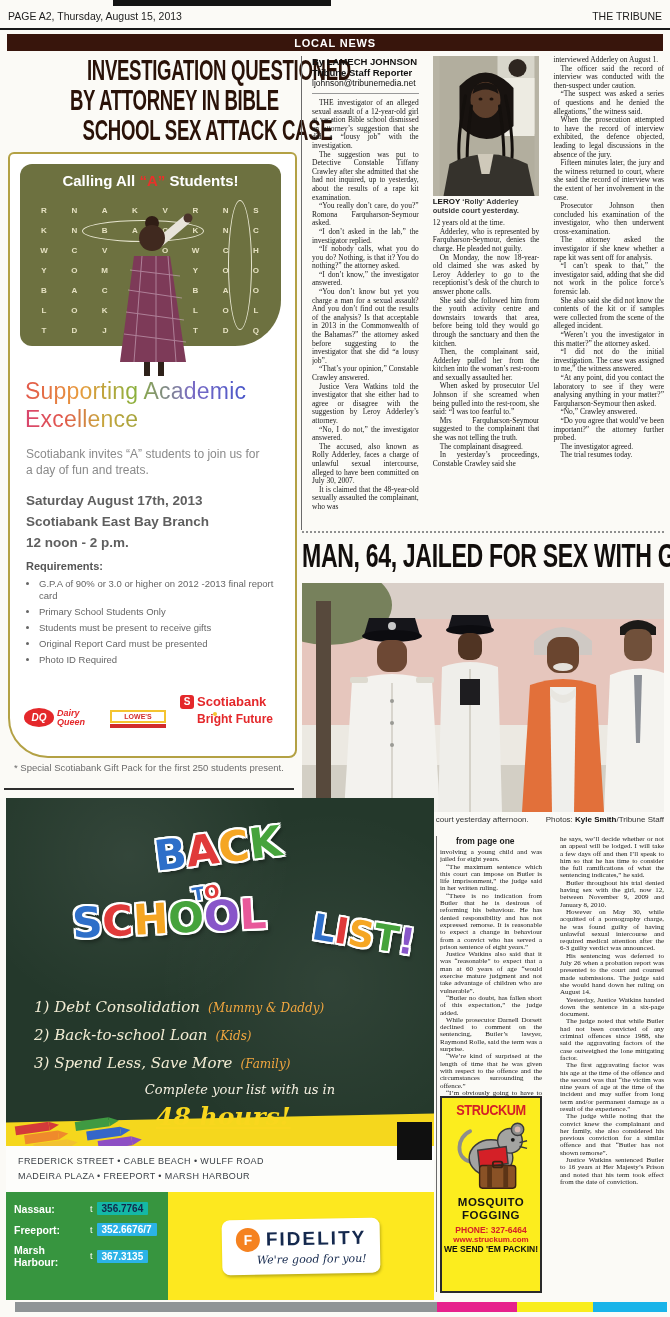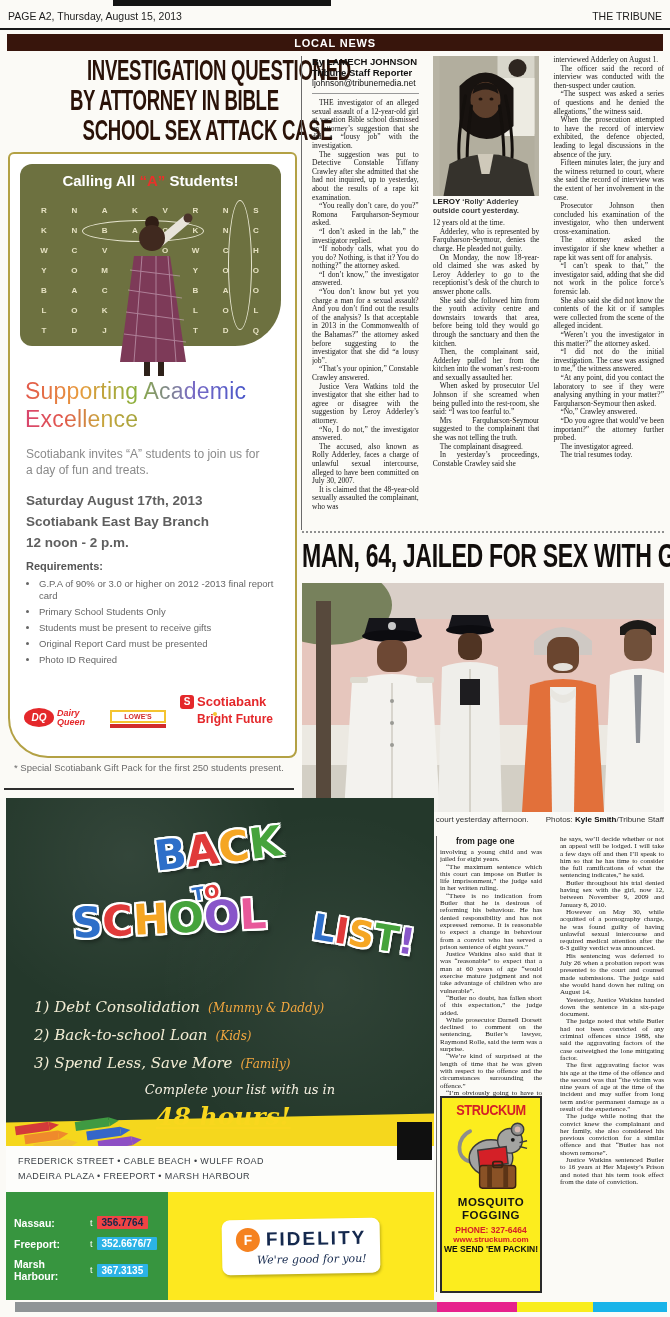--- a/index.html
+++ b/index.html
@@ -124,21 +124,21 @@
   .fi-note{font-size:12px;color:#f3a73f;margin-left:8px;}
   #fi-cta{position:absolute;left:104px;top:284px;width:260px;text-align:center;
           font-family:"DejaVu Serif",serif;font-style:italic;font-size:13px;color:#f4efe0;}
   #fi-48{position:absolute;left:150px;top:304px;font-family:"DejaVu Serif",serif;font-style:italic;
          font-weight:bold;font-size:25px;color:#f9d71e;text-decoration:underline;}
   #fi-crayons{position:absolute;left:4px;top:292px;width:160px;height:56px;}
   #fi-strip{position:absolute;left:0;top:348px;width:428px;height:46px;background:#fdfdfb;
             display:flex;flex-direction:column;justify-content:center;padding-left:12px;box-sizing:border-box;}
   .fi-addr{font-size:9px;font-weight:normal;color:#3a3f45;letter-spacing:.4px;line-height:15px;}
   #fi-bottom{position:absolute;left:0;top:394px;width:428px;height:108px;display:flex;}
-  #fi-contacts{width:162px;background:#37953f;padding:24px 8px;box-sizing:border-box;}
+  #fi-contacts{width:162px;background:#37953f;padding:10px 8px;box-sizing:border-box;}
   .fi-crow{display:flex;align-items:center;margin-bottom:8px;}
   .fi-clabel{color:#fff;font-weight:bold;font-size:10.5px;width:76px;}
   .fi-ct{color:#fff;font-size:9px;margin-right:4px;}
   .fi-cnum{font-weight:bold;font-size:10px;padding:1px 5px;border-radius:1px;color:#13284b;}
   #fi-logozone{flex:1;background:#fde81f;display:flex;align-items:center;justify-content:center;}
   #fi-card{background:#fff;border-radius:8px;padding:8px 14px;transform:rotate(-1deg);
            box-shadow:1px 2px 3px rgba(0,0,0,.25);}
   #fi-brandrow{display:flex;align-items:center;gap:6px;}
   #fi-mark{width:24px;height:24px;border-radius:50%;background:#f58220;color:#fff;font-weight:800;
            font-size:14px;display:flex;align-items:center;justify-content:center;}
@@ -537,21 +537,21 @@
     <div id="fi-strip">
       <div class="fi-addr">FREDERICK STREET  •  CABLE BEACH  •  WULFF ROAD</div>
       <div class="fi-addr">MADEIRA PLAZA  •  FREEPORT  •  MARSH HARBOUR</div>
     </div>
     <div id="fi-bottom">
       <div id="fi-contacts">
 
           <div class="fi-crow">
             <span class="fi-clabel">Nassau:</span>
             <span class="fi-ct">t</span>
-            <span class="fi-cnum" style="background: #ef4444; color: rgb(19, 40, 75);">356.7764</span>
+            <span class="fi-cnum" style="background: #14b8a6; color: rgb(19, 40, 75);">356.7764</span>
           </div>
 
           <div class="fi-crow">
             <span class="fi-clabel">Freeport:</span>
             <span class="fi-ct">t</span>
             <span class="fi-cnum" style="background: rgb(43, 179, 230); color: rgb(255, 255, 255);">352.6676/7</span>
           </div>
 
           <div class="fi-crow">
             <span class="fi-clabel">Marsh Harbour:</span>

